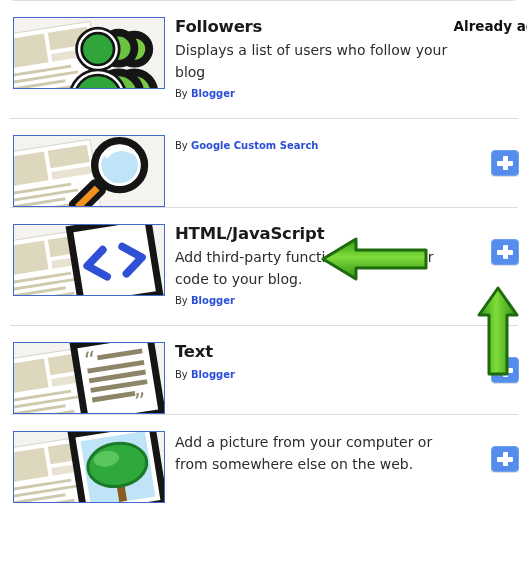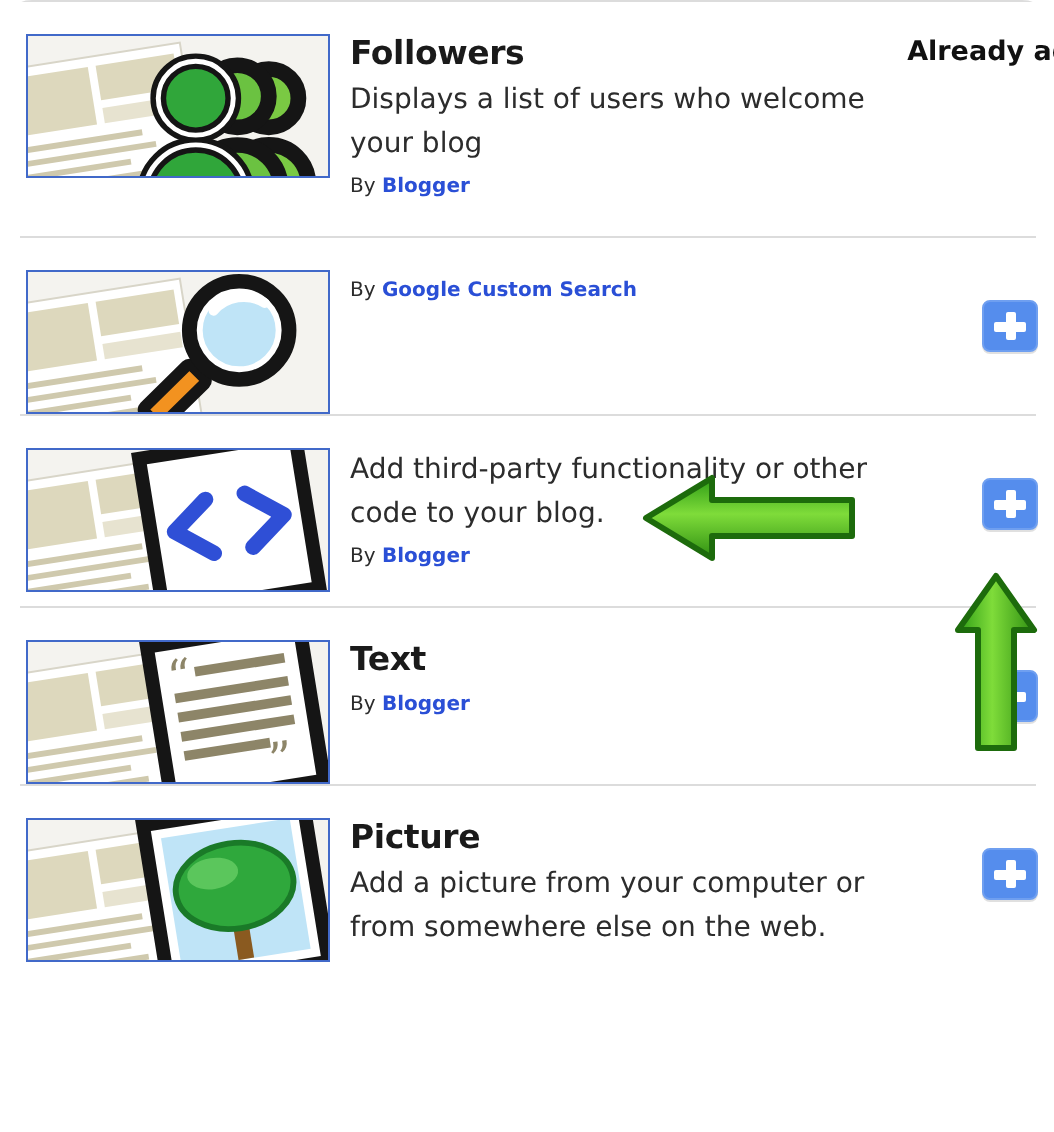--- a/index.html
+++ b/index.html
@@ -132,21 +132,21 @@
                 <circle cx="79" cy="30" r="19" fill="#30a63a"></circle>
                 <path d="M53 80 a26 26 0 0 1 52 0 z" fill="#30a63a"></path>
               </g>
               <g stroke="#ffffff" stroke-width="2.5" fill="none">
                 <circle cx="79" cy="30" r="19"></circle>
                 <path d="M53 80 a26 26 0 0 1 52 0"></path>
               </g>
             </g>
           </svg>
         </div>
-        <div class="body"><div class="title">Followers</div><div class="already">Already added</div><div class="desc">Displays a list of users who welcome your blog</div><div class="by"><span>By</span> <span class="author">Blogger</span></div></div>
+        <div class="body"><div class="title">Followers</div><div class="already">Already added</div><div class="desc">Displays a list of users who follow your blog</div><div class="by"><span>By</span> <span class="author">Blogger</span></div></div>
       </div>
     </div>
     <div class="row">
       <div class="row-inner">
         <div class="thumb">
           <svg viewBox="0 0 152 72" preserveAspectRatio="none">
             <rect width="152" height="72" fill="#f4f3ef"></rect>
             <g transform="rotate(-9 76 36)">
               <rect x="-14" y="4" width="96" height="78" fill="#ffffff" stroke="#d8d5c8"></rect>
               <rect x="-10" y="9" width="44" height="30" fill="#ddd8bd"></rect>
@@ -191,21 +191,21 @@
             </g>
             <g transform="rotate(-9 100 38)">
               <rect x="62" y="-2" width="80" height="80" fill="#ffffff" stroke="#151515" stroke-width="7"></rect>
               <g fill="none" stroke="#2f4fd6" stroke-width="8" stroke-linecap="round" stroke-linejoin="round">
                 <path d="M92 24 L74 38 L92 52"></path>
                 <path d="M112 24 L130 38 L112 52"></path>
               </g>
             </g>
           </svg>
         </div>
-        <div class="body"><div class="desc">Add third-party functionality or other code to your blog.</div><div class="by"><span>By</span> <span class="author">Blogger</span></div><div class="add-btn"></div></div>
+        <div class="body"><div class="title">HTML/JavaScript</div><div class="desc">Add third-party functionality or other code to your blog.</div><div class="by"><span>By</span> <span class="author">Blogger</span></div><div class="add-btn"></div></div>
       </div>
     </div>
     <div class="row">
       <div class="row-inner">
         <div class="thumb">
           <svg viewBox="0 0 152 72" preserveAspectRatio="none">
             <rect width="152" height="72" fill="#f4f3ef"></rect>
             <g transform="rotate(-9 76 36)">
               <rect x="-14" y="4" width="96" height="78" fill="#ffffff" stroke="#d8d5c8"></rect>
               <rect x="-10" y="9" width="44" height="30" fill="#ddd8bd"></rect>
@@ -256,21 +256,21 @@
             </g>
             <g transform="rotate(-9 104 36)">
               <rect x="64" y="-4" width="82" height="84" fill="#ffffff" stroke="#151515" stroke-width="7"></rect>
               <rect x="72" y="4" width="66" height="68" fill="#bfe4f7"></rect>
               <rect x="101" y="46" width="8" height="26" fill="#8a5a20"></rect>
               <ellipse cx="105" cy="34" rx="30" ry="22" fill="#2fa83c" stroke="#1a7a28" stroke-width="3"></ellipse>
               <ellipse cx="95" cy="26" rx="13" ry="8" fill="#6ed36a" opacity="0.7"></ellipse>
             </g>
           </svg>
         </div>
-        <div class="body"><div class="title">Picture</div><div class="desc">Add a picture from your computer or from somewhere else on the web.</div><div class="add-btn"></div></div>
+        <div class="body"><div class="desc">Add a picture from your computer or from somewhere else on the web.</div><div class="add-btn"></div></div>
       </div>
     </div>
   </div>
 
 <svg class="anno" id="arrow-left" viewBox="0 0 110 46">
   <defs>
     <linearGradient id="gl" x1="0" y1="0" x2="0" y2="1">
       <stop offset="0" stop-color="#2e9c16"></stop>
       <stop offset="0.45" stop-color="#7fdc3a"></stop>
       <stop offset="1" stop-color="#2f8f12"></stop>

